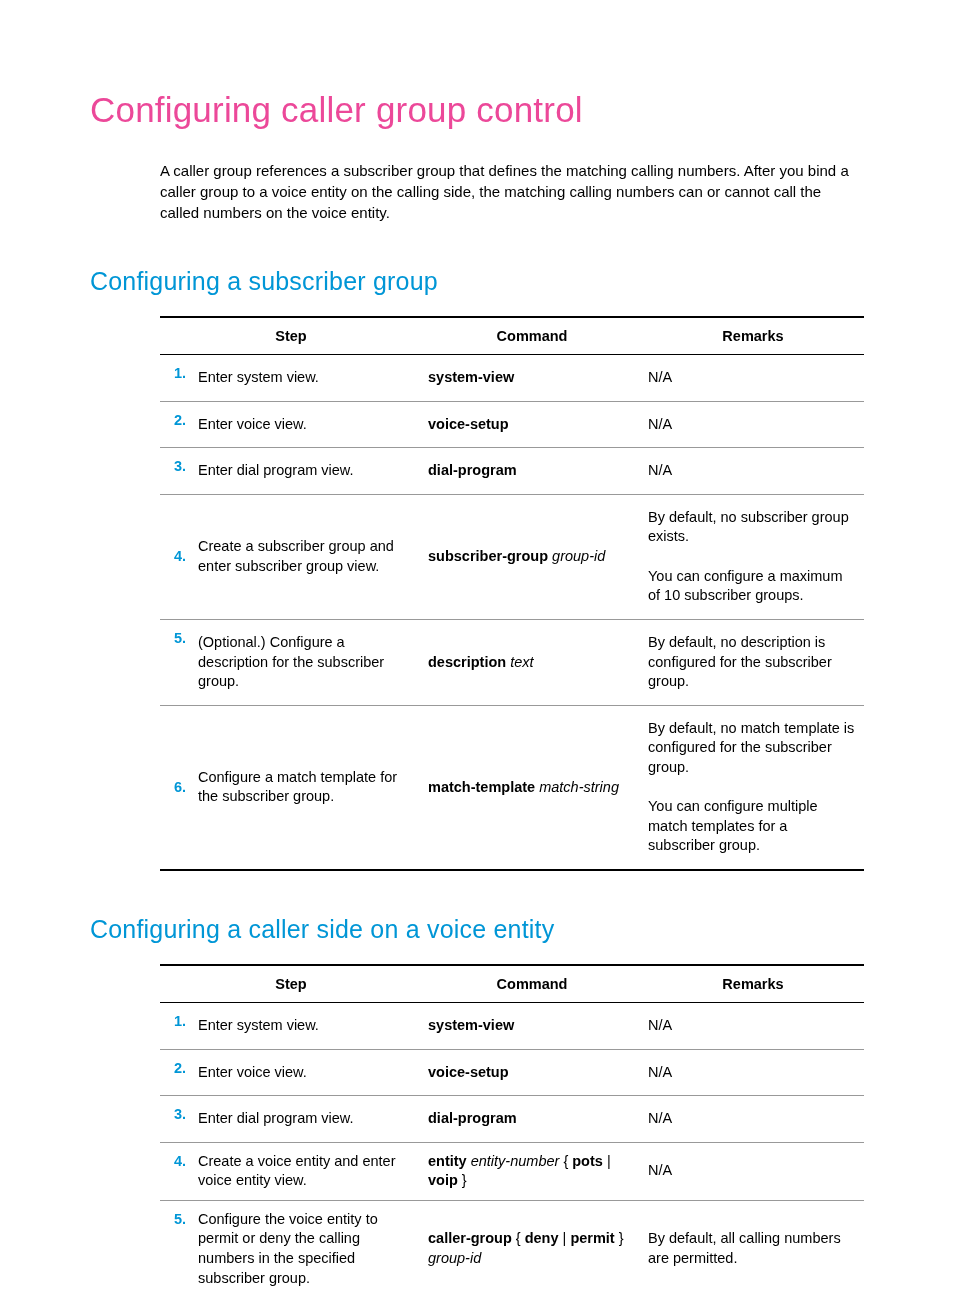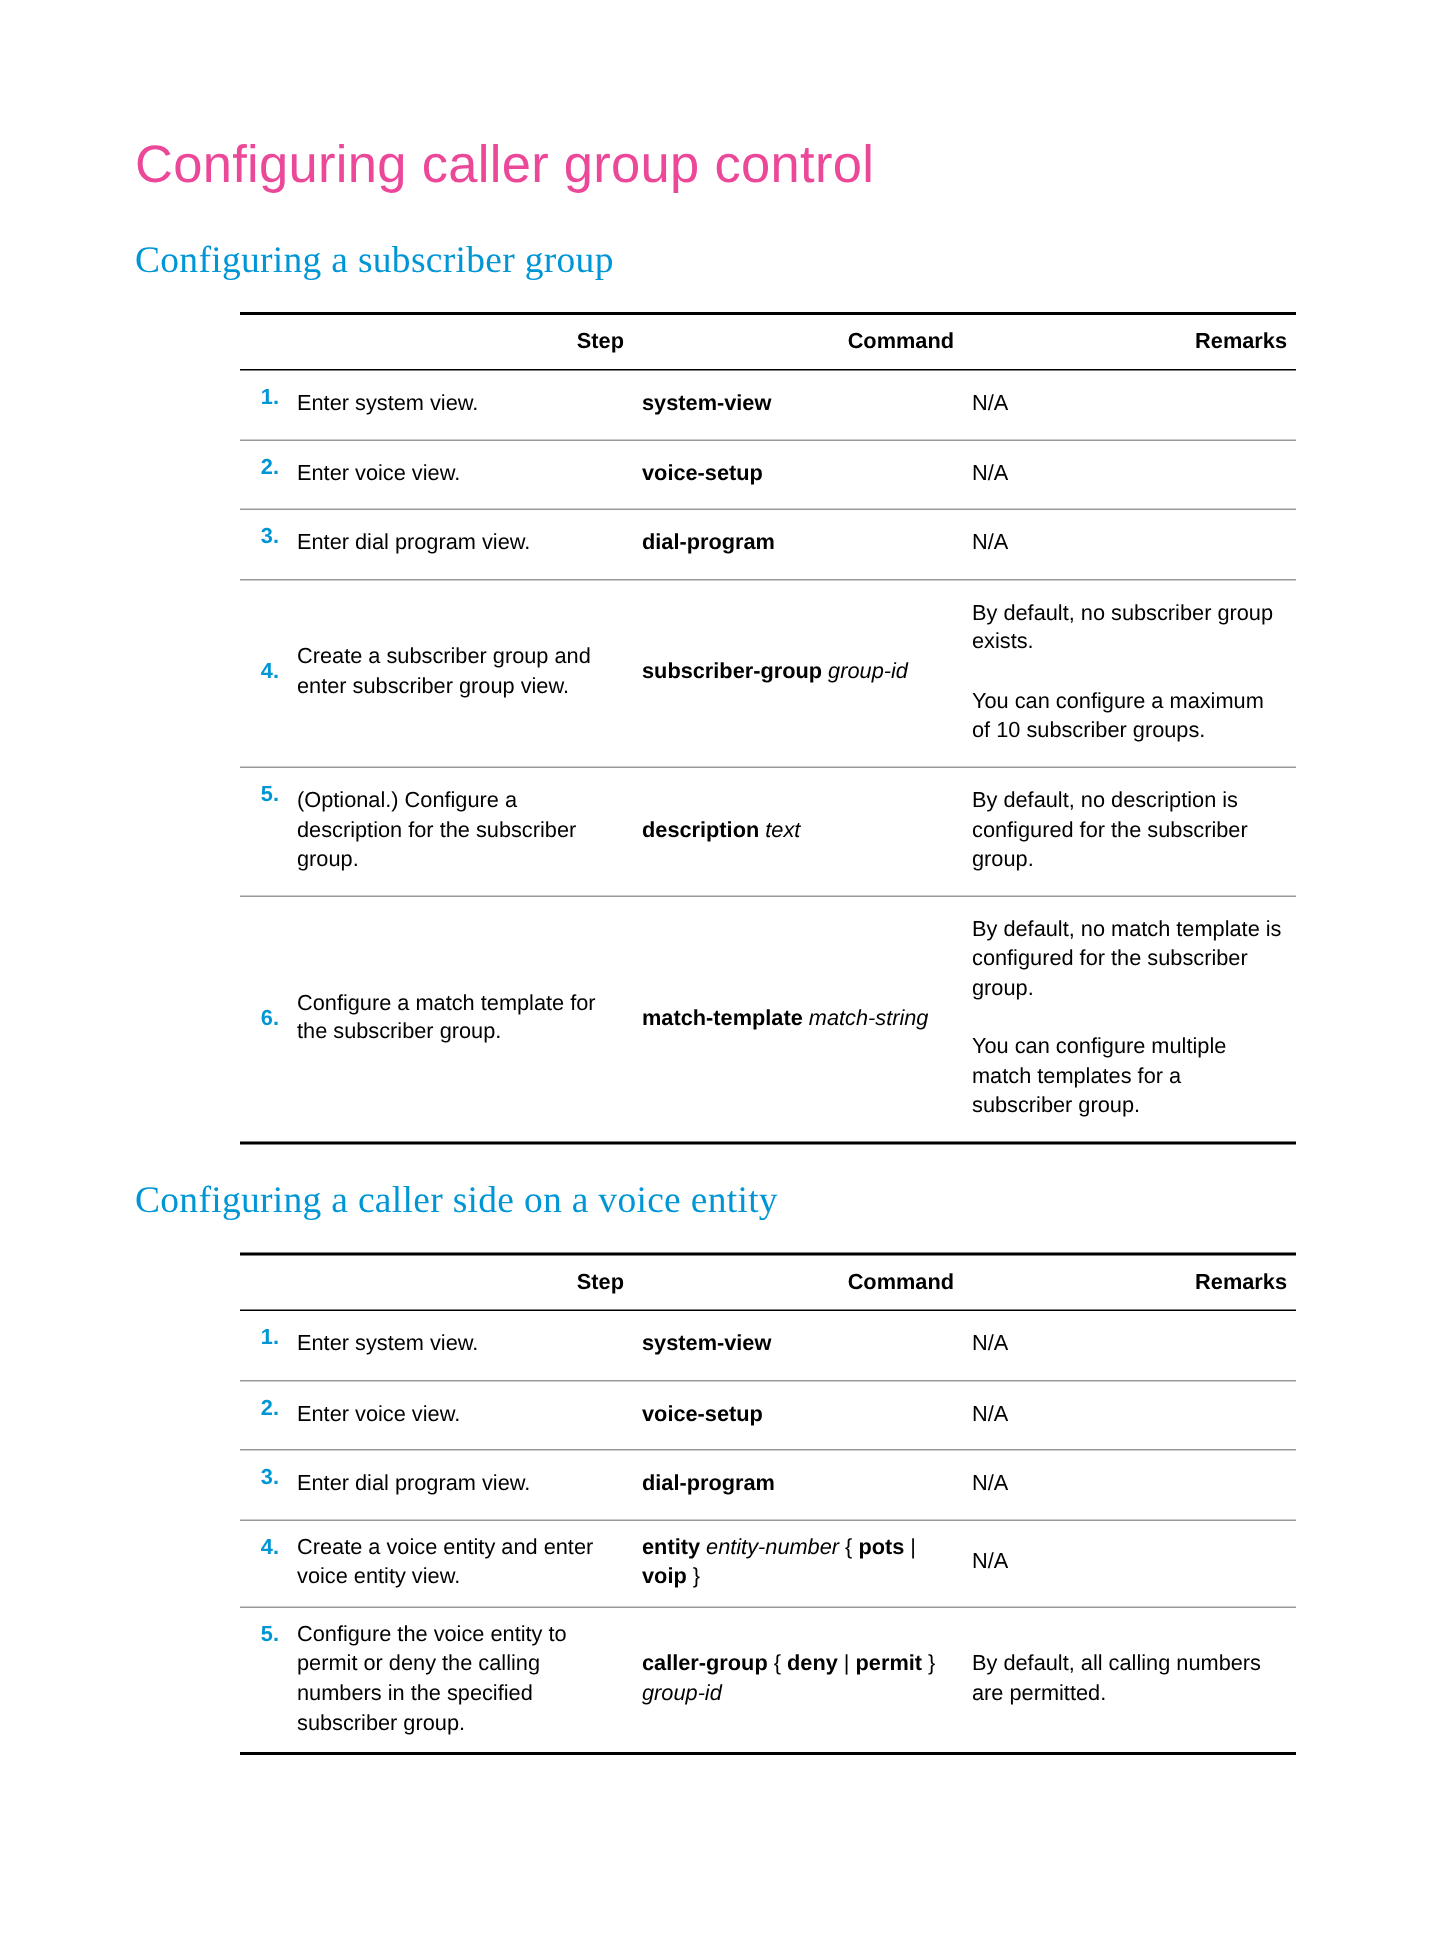--- a/index.html
+++ b/index.html
@@ -17,25 +17,25 @@
   }
   h1 {
     font-family: Arial, Helvetica, sans-serif;
     font-weight: 300;
     color: #ec4899;
     font-size: 35px;
     margin: 0 0 30px 0;
     letter-spacing: 0.2px;
   }
   h2 {
-    font-family: Liberation Serif, serif;
+    font-family: Liberation Sans, sans-serif;
     font-weight: 300;
     color: #0096d6;
     font-size: 25px;
-    margin: 24px 0 20px 0;
+    margin: 44px 0 20px 0;
     letter-spacing: 0.2px;
   }
   .indent {
     margin-left: 70px;
   }
   p {
     margin: 0 0 16px 0;
     line-height: 1.4;
     font-size: 15px;
   }
@@ -44,21 +44,21 @@
     border-collapse: collapse;
     margin-top: 8px;
     margin-bottom: 8px;
     font-size: 14.5px;
   }
   thead tr {
     border-top: 2px solid #000;
     border-bottom: 1px solid #000;
   }
   th {
-    text-align: right;
+    text-align: center;
     font-weight: bold;
     padding: 10px 6px 10px 6px;
     vertical-align: top;
   }
   tbody tr {
     border-bottom: 1px solid #999;
   }
   tbody tr:last-child {
     border-bottom: 2px solid #000;
   }
@@ -92,20 +92,21 @@
   .col-cmd-w { width: 220px; }
 </style>
 </head>
 <body>
 
 <div class="page">
 
   <h1>Configuring caller group control</h1>
 
   <div class="indent">
+    <p>A caller group references a subscriber group that defines the matching calling numbers. After you bind a caller group to a voice entity on the calling side, the matching calling numbers can or cannot call the called numbers on the voice entity.</p>
   </div>
 
   <h2>Configuring a subscriber group</h2>
 
   <div class="indent">
     <table>
       <colgroup>
         <col style="width:32px">
         <col class="col-step-w">
         <col class="col-cmd-w">

